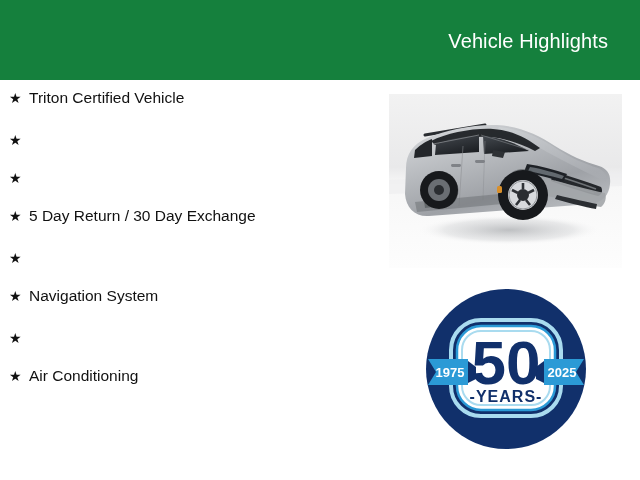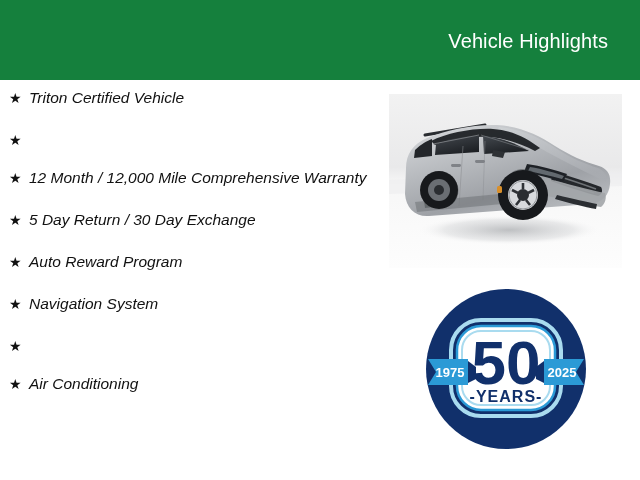--- a/index.html
+++ b/index.html
@@ -67,21 +67,20 @@
     top: 0px;
     font-size: 14px;
     line-height: 24px;
     color: #111111;
   }
   .highlight-text {
     display: block;
     font-size: 15.5px;
     line-height: 24px;
     color: #111111;
-    font-style: italic;
   }
 
   
   .vehicle-photo {
     position: absolute;
     left: 389px;
     top: 14px;
     width: 233px;
     height: 174px;
     background: #ffffff;
@@ -119,29 +118,27 @@
   <ul class="highlights-list">
     <li class="highlight-item">
       <span class="bullet-star">★</span>
       <span class="highlight-text">Triton Certified Vehicle</span>
     </li>
     <li class="highlight-item">
       <span class="bullet-star">★</span>
     </li>
     <li class="highlight-item">
       <span class="bullet-star">★</span>
-      <span class="highlight-text">12 Month / 12,000 Mile Comprehensive Warranty</span>
     </li>
     <li class="highlight-item">
       <span class="bullet-star">★</span>
       <span class="highlight-text">5 Day Return / 30 Day Exchange</span>
     </li>
     <li class="highlight-item">
       <span class="bullet-star">★</span>
-      <span class="highlight-text">Auto Reward Program</span>
     </li>
     <li class="highlight-item">
       <span class="bullet-star">★</span>
       <span class="highlight-text">Navigation System</span>
     </li>
     <li class="highlight-item">
       <span class="bullet-star">★</span>
     </li>
     <li class="highlight-item">
       <span class="bullet-star">★</span>

